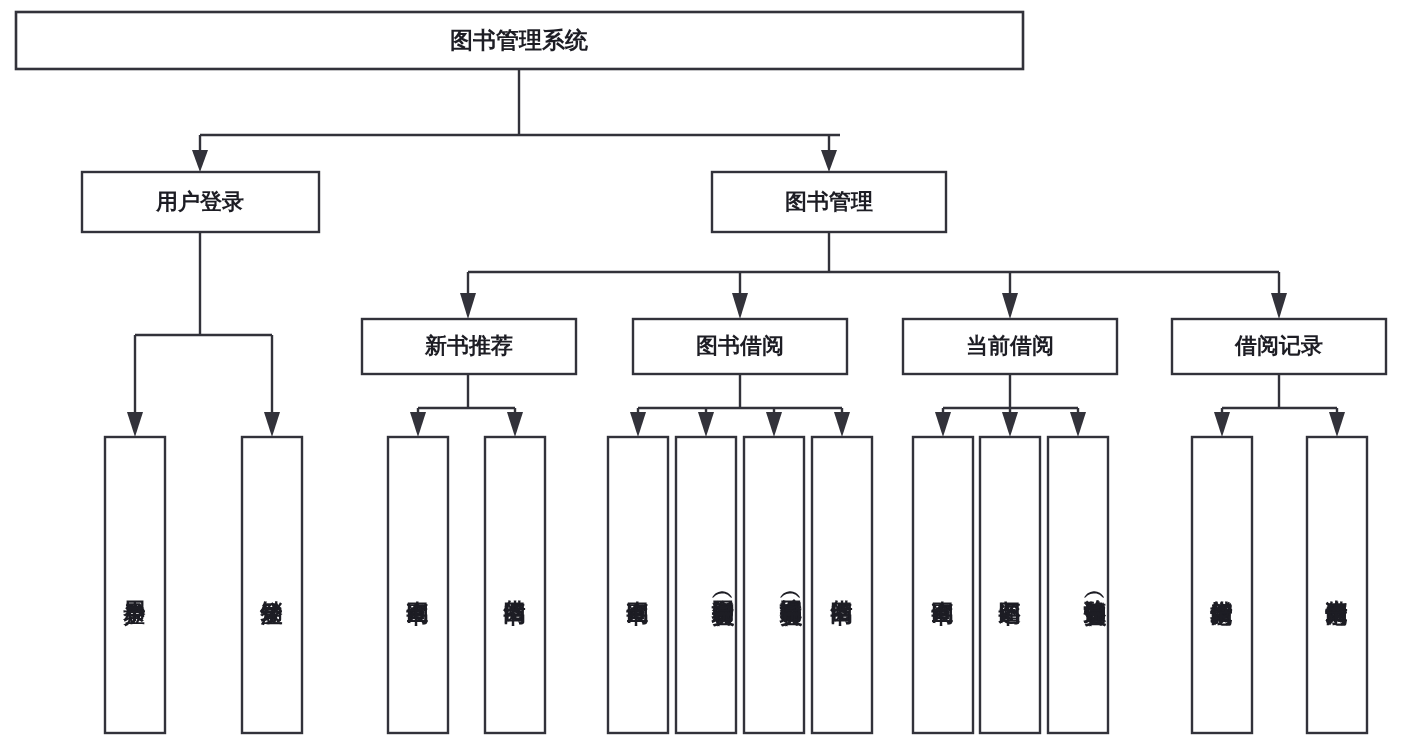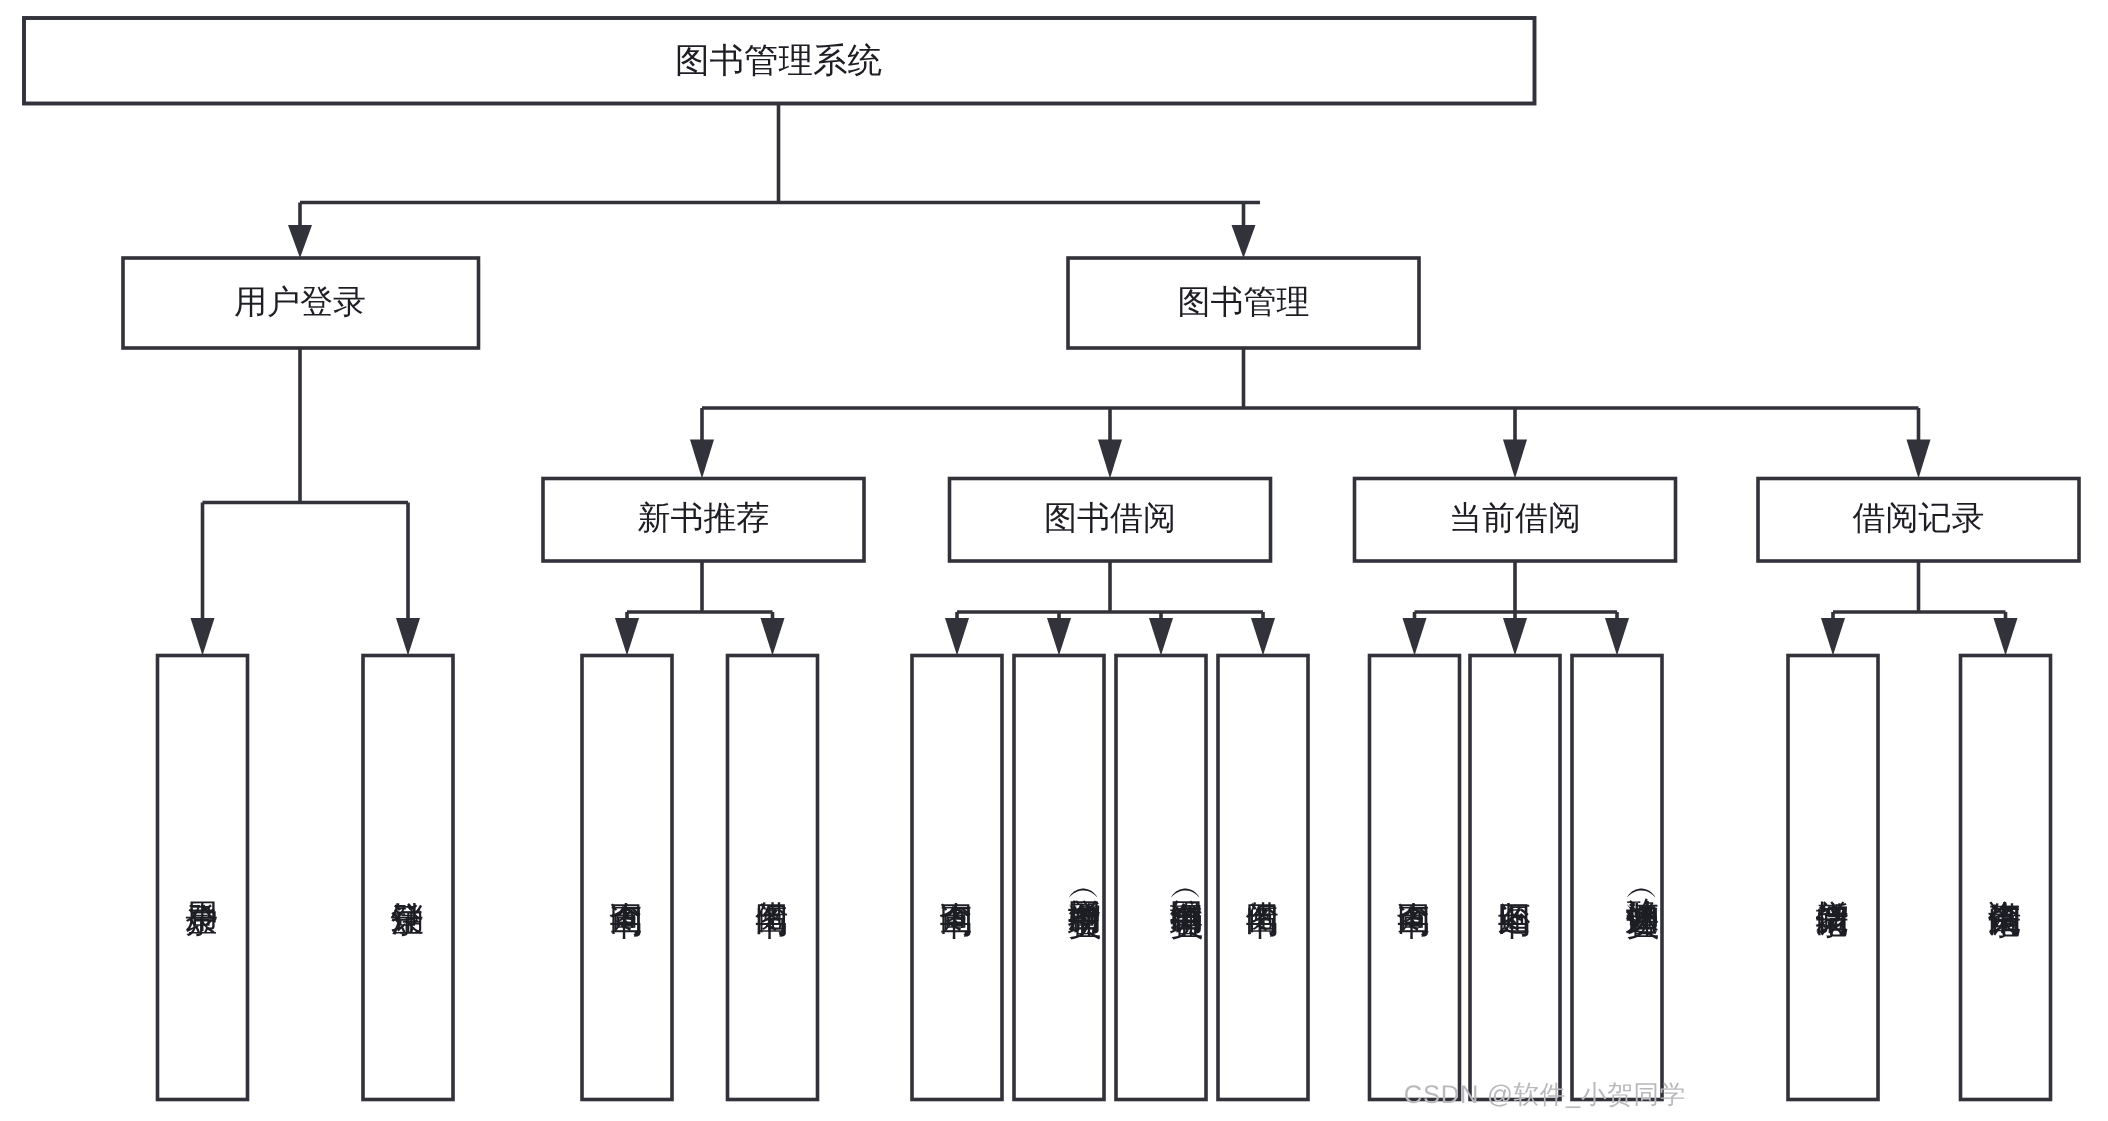--- a/index.html
+++ b/index.html
@@ -13,20 +13,21 @@
     font-family: "Liberation Sans", "DejaVu Sans", sans-serif;
     overflow: hidden;
     position: relative;
   }
   #diagram-root {
     position: absolute;
     left: 0;
     top: 0;
     width: 1132px;
     height: 747px;
+    font-weight: bold;
   }
   svg.diagram-canvas {
     display: block;
     width: 1405px;
     height: 747px;
   }
   .node-box {
     fill: #ffffff;
     stroke: #32323a;
     stroke-width: 2.4;
@@ -218,14 +219,13 @@
   <div class="leaf-label-wrap" style="left:744px; top:437px; width:60px; height:296px; align-items:flex-start;">编辑图书（管理员）</div>
   <div class="leaf-label-wrap" style="left:812px; top:437px; width:60px; height:296px;">借阅图书</div>
 
   <div class="leaf-label-wrap" style="left:913px; top:437px; width:60px; height:296px;">查询图书</div>
   <div class="leaf-label-wrap" style="left:980px; top:437px; width:60px; height:296px;">归还图书</div>
   <div class="leaf-label-wrap" style="left:1048px; top:437px; width:60px; height:296px; align-items:flex-start;">确认归还（管理员）</div>
 
   <div class="leaf-label-wrap" style="left:1192px; top:437px; width:60px; height:296px;">新增借阅记录</div>
   <div class="leaf-label-wrap" style="left:1307px; top:437px; width:60px; height:296px;">查询借阅记录</div>
 
-  <div class="watermark">CSDN @软件_小贺同学</div>
 </div>
 
 </body></html>

